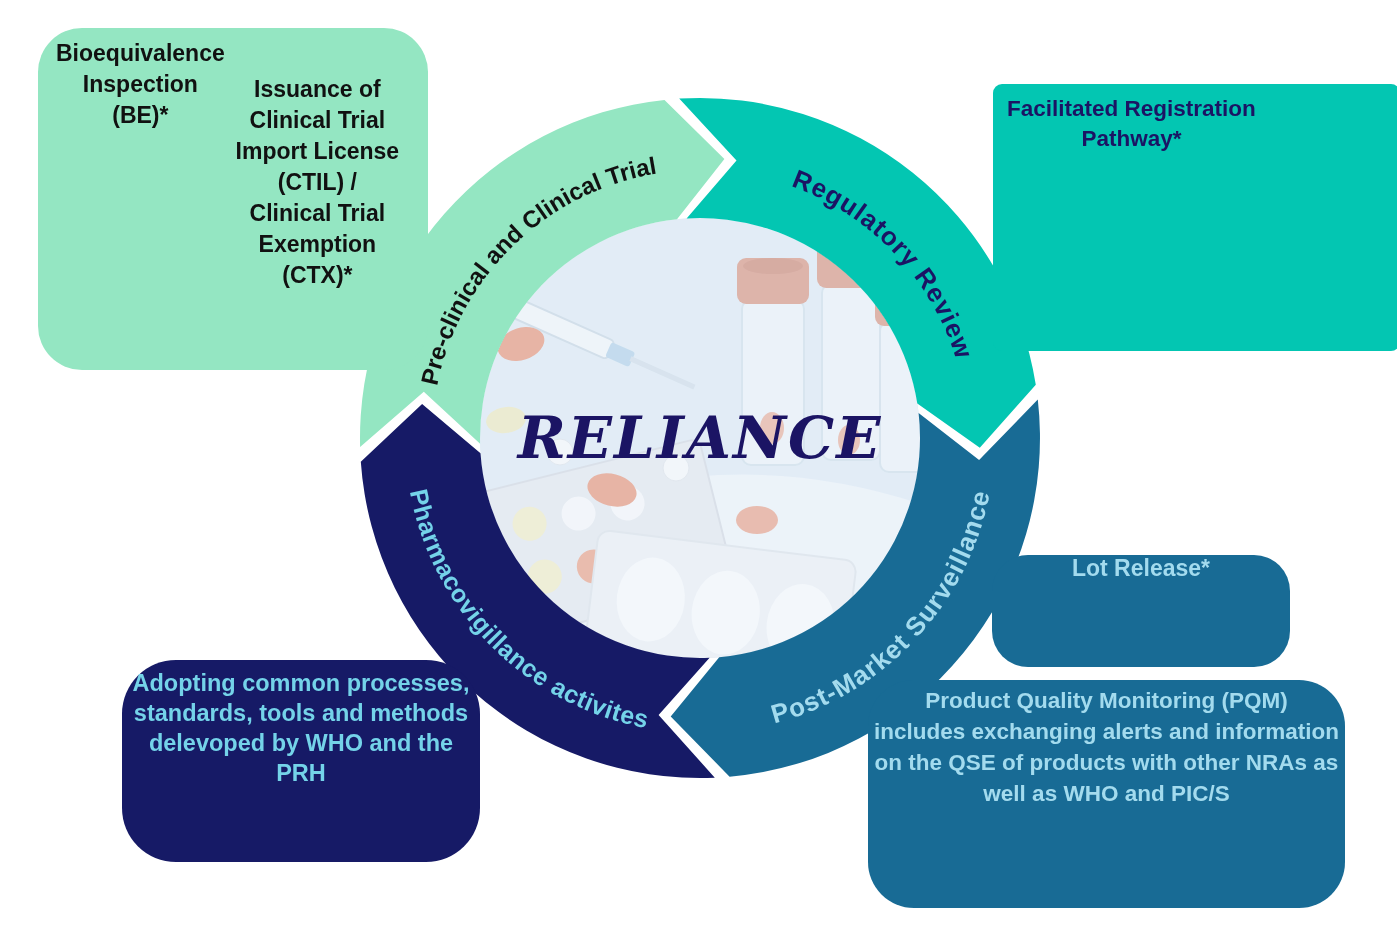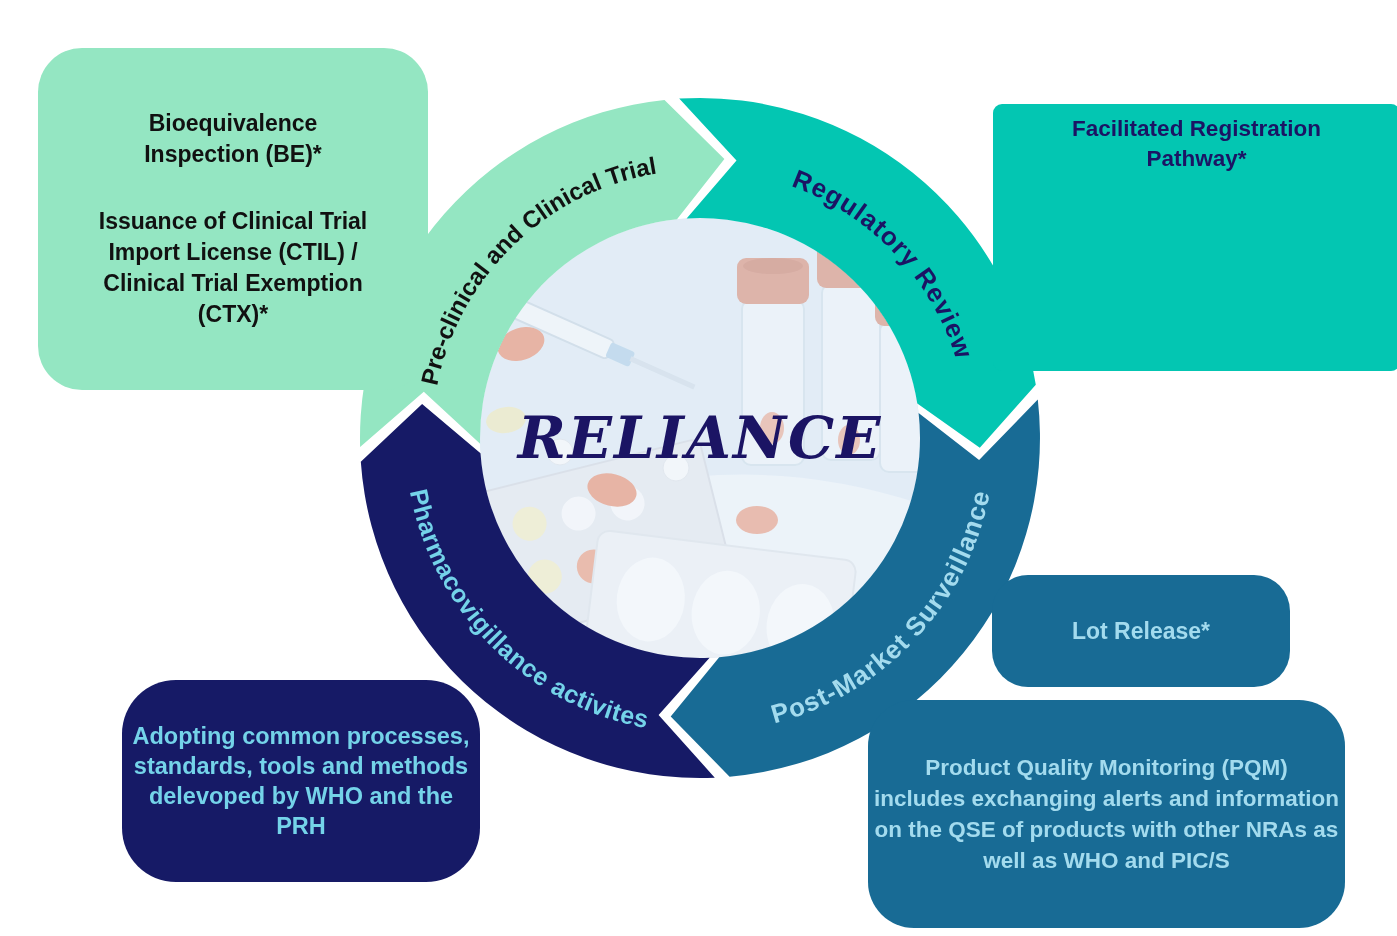--- a/index.html
+++ b/index.html
@@ -2,22 +2,22 @@
 <html><head>
 <meta charset="utf-8">
 <style>
   html,body{margin:0;padding:0;background:#ffffff;}
   .canvas{
     position:relative;width:1397px;height:936px;background:#ffffff;
     overflow:hidden;font-family:"Liberation Sans",sans-serif;
   }
   .canvas svg{position:absolute;left:0;top:0;}
   .box{
-    position:absolute;box-sizing:border-box;display:flex;flex-direction:column;
-    justify-content:center;text-align:center;font-weight:bold;margin-top:20px;
+    position:absolute;box-sizing:border-box;display:flex;
+    justify-content:center;text-align:center;font-weight:bold;
   }
   .box p{margin:0;}
   .box-mint{
     left:38px;top:28px;width:390px;height:342px;border-radius:44px;
     background:var(--mint);color:var(--black-text);font-size:23px;line-height:31px;
     padding:10px 18px;
   }
   .box-mint p + p{margin-top:36px;}
   .box-teal{
     left:993px;top:84px;width:407px;height:267px;border-radius:9px;

